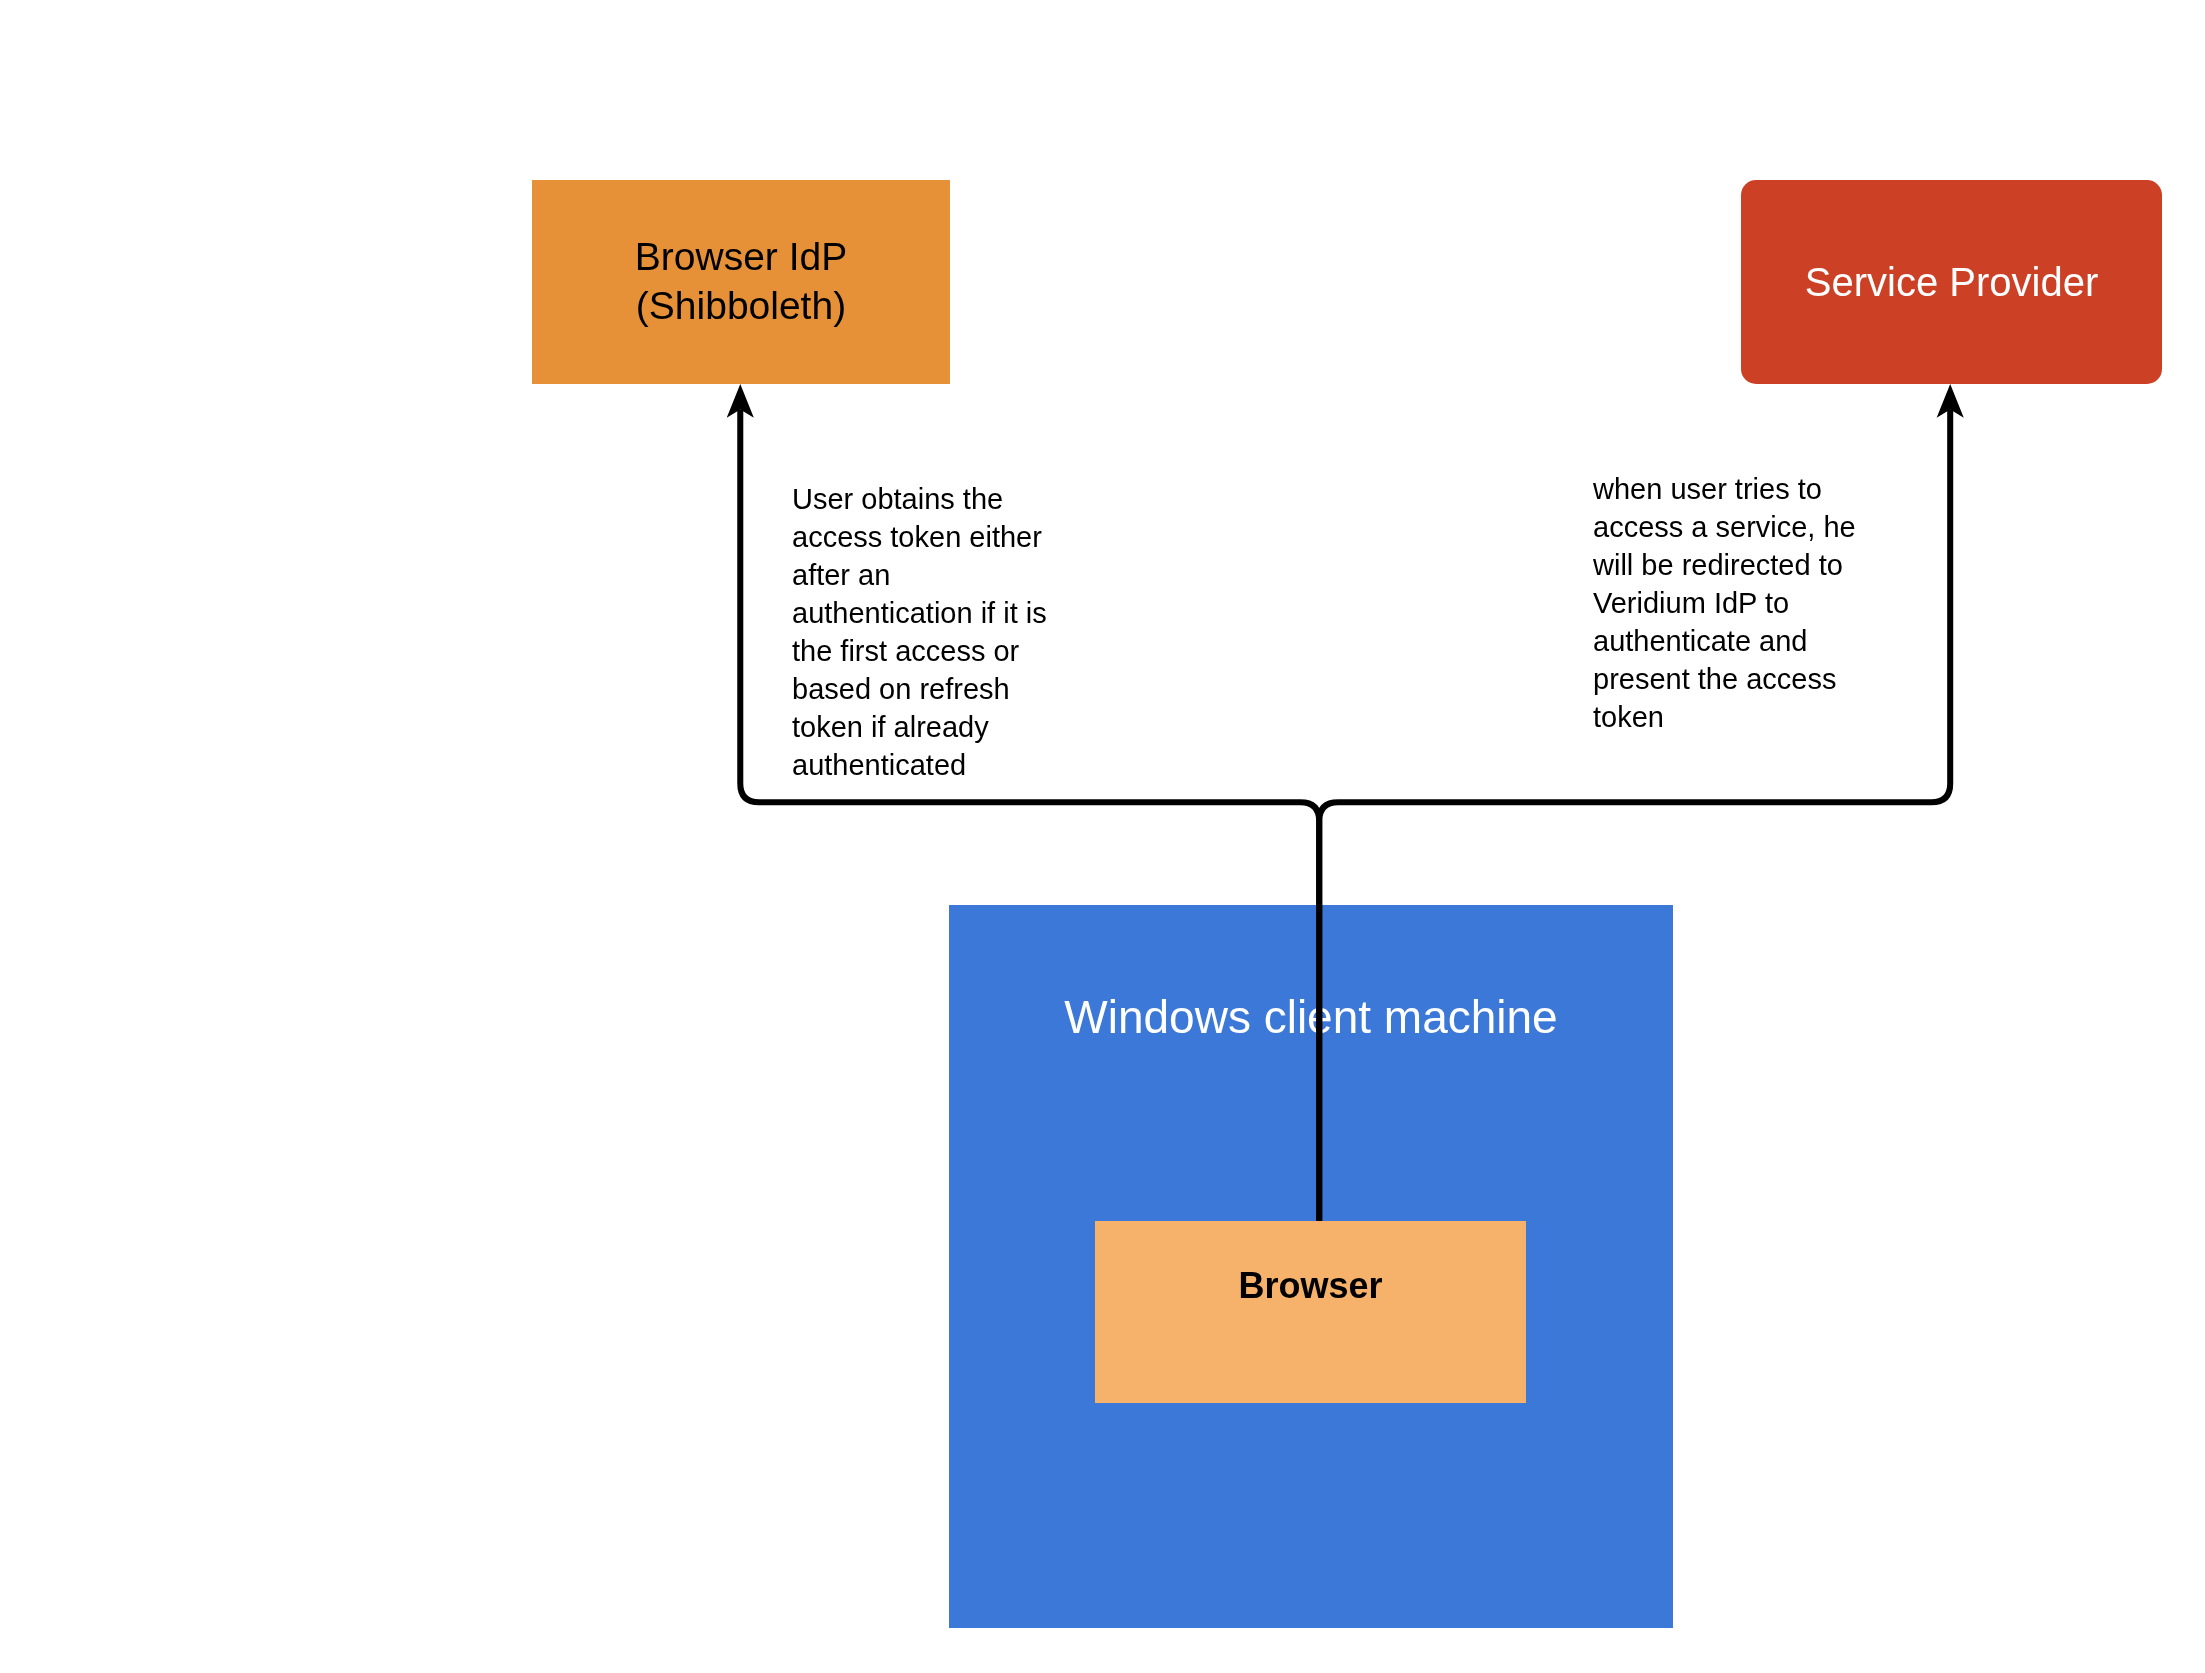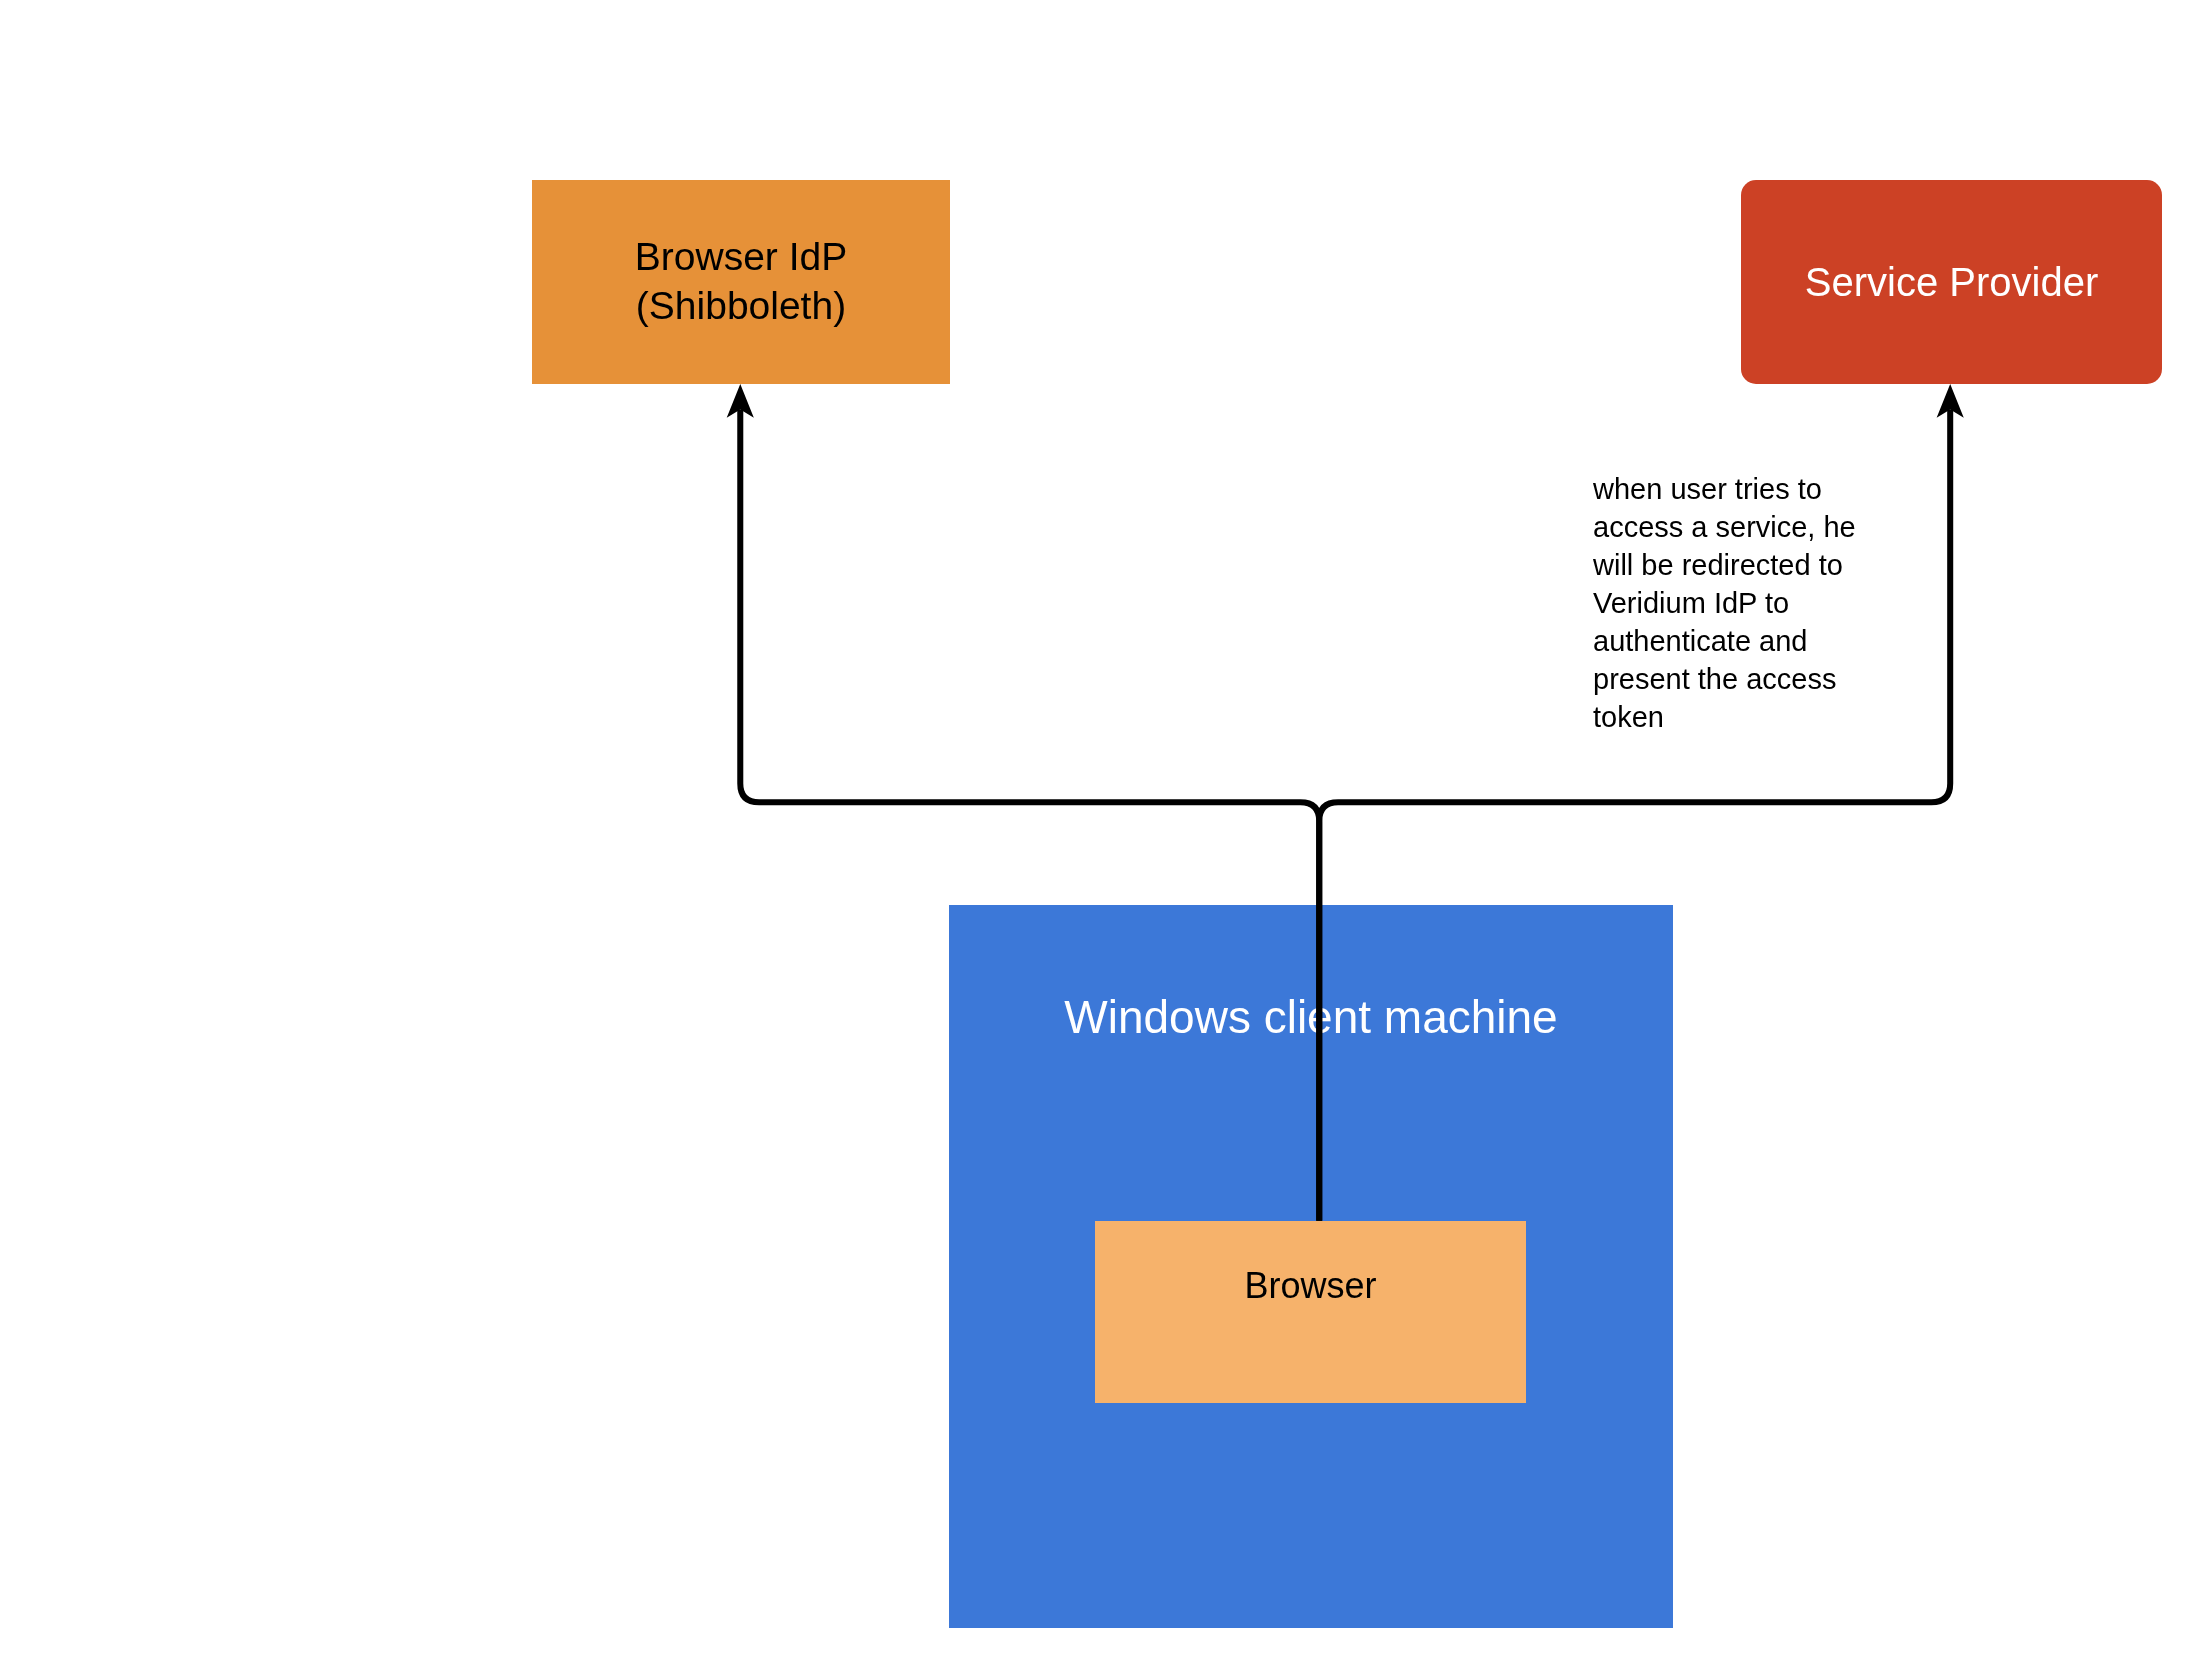--- a/index.html
+++ b/index.html
@@ -51,20 +51,21 @@
   }
   
   .node-browser {
     left: 1095px; top: 1221px;
     width: 431px; height: 182px;
     align-items: flex-start;
     font-size: 36px;
   }
   .node-browser .node-label {
     margin-top: 42px;
+    font-weight: bold;
   }
   .annotation {
     position: absolute;
     font-size: 29px;
     line-height: 38px;
     color: #000000;
     white-space: pre-line;
   }
   .annotation-left {
     left: 792px; top: 480px;
@@ -103,20 +104,28 @@
 
   <div class="node node-idp" style="background-color: rgb(230, 145, 56);">
     <span class="node-label" style="color: rgb(0, 0, 0);">Browser IdP
 (Shibboleth)</span>
   </div>
 
   <div class="node node-sp" style="background-color: rgb(204, 65, 37);">
     <span class="node-label" style="color: rgb(255, 255, 255);">Service Provider</span>
   </div>
 
+  <div class="annotation annotation-left">User obtains the
+access token either
+after an
+authentication if it is
+the first access or
+based on refresh
+token if already
+authenticated</div>
 
   <div class="annotation annotation-right">when user tries to
 access a service, he
 will be redirected to
 Veridium IdP to
 authenticate and
 present the access
 token</div>
 
   <svg class="connector-svg" viewBox="0 0 2925 2220" xmlns="http://www.w3.org/2000/svg">

